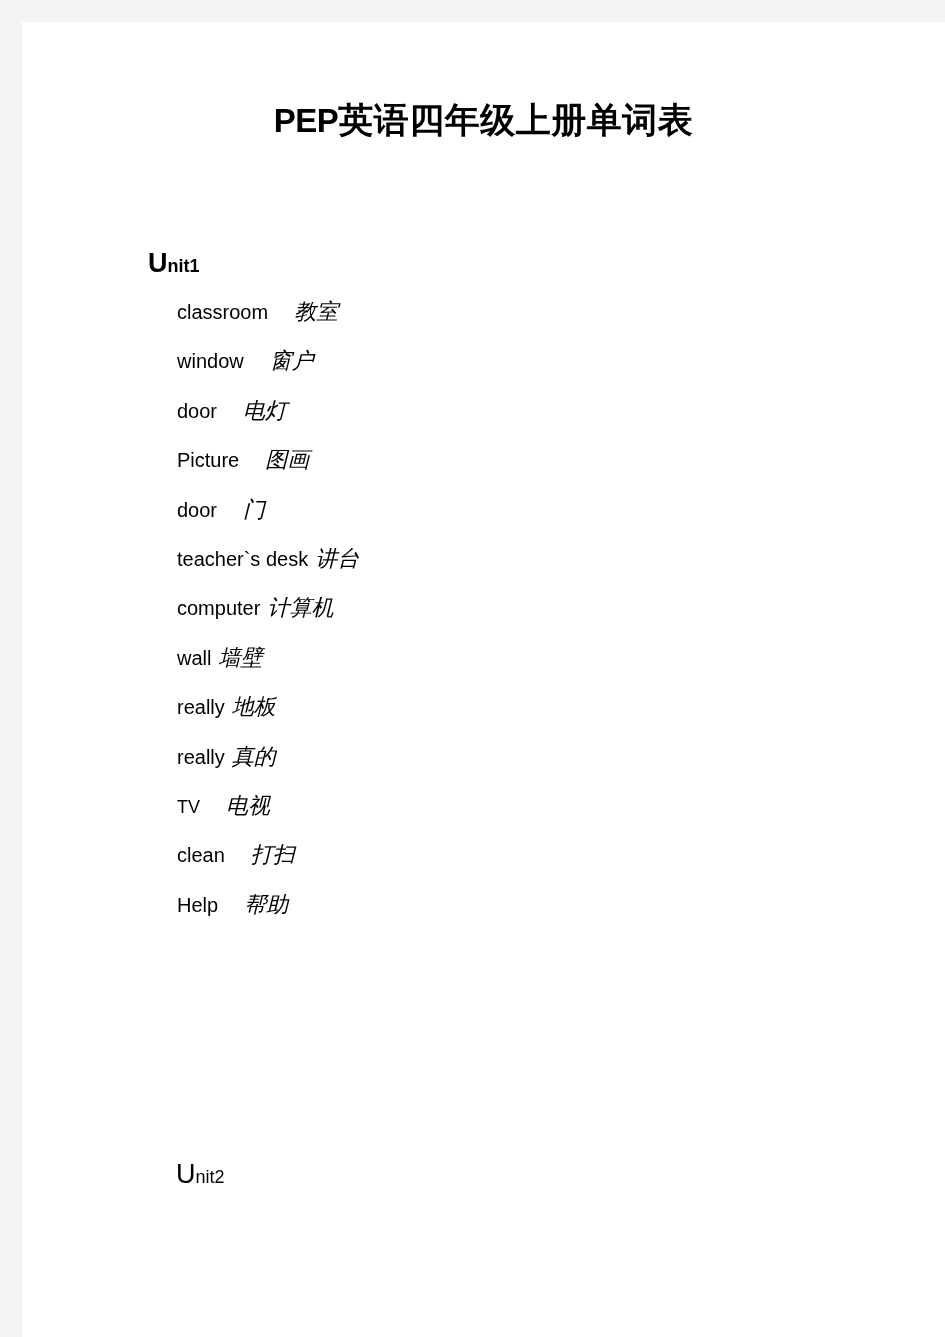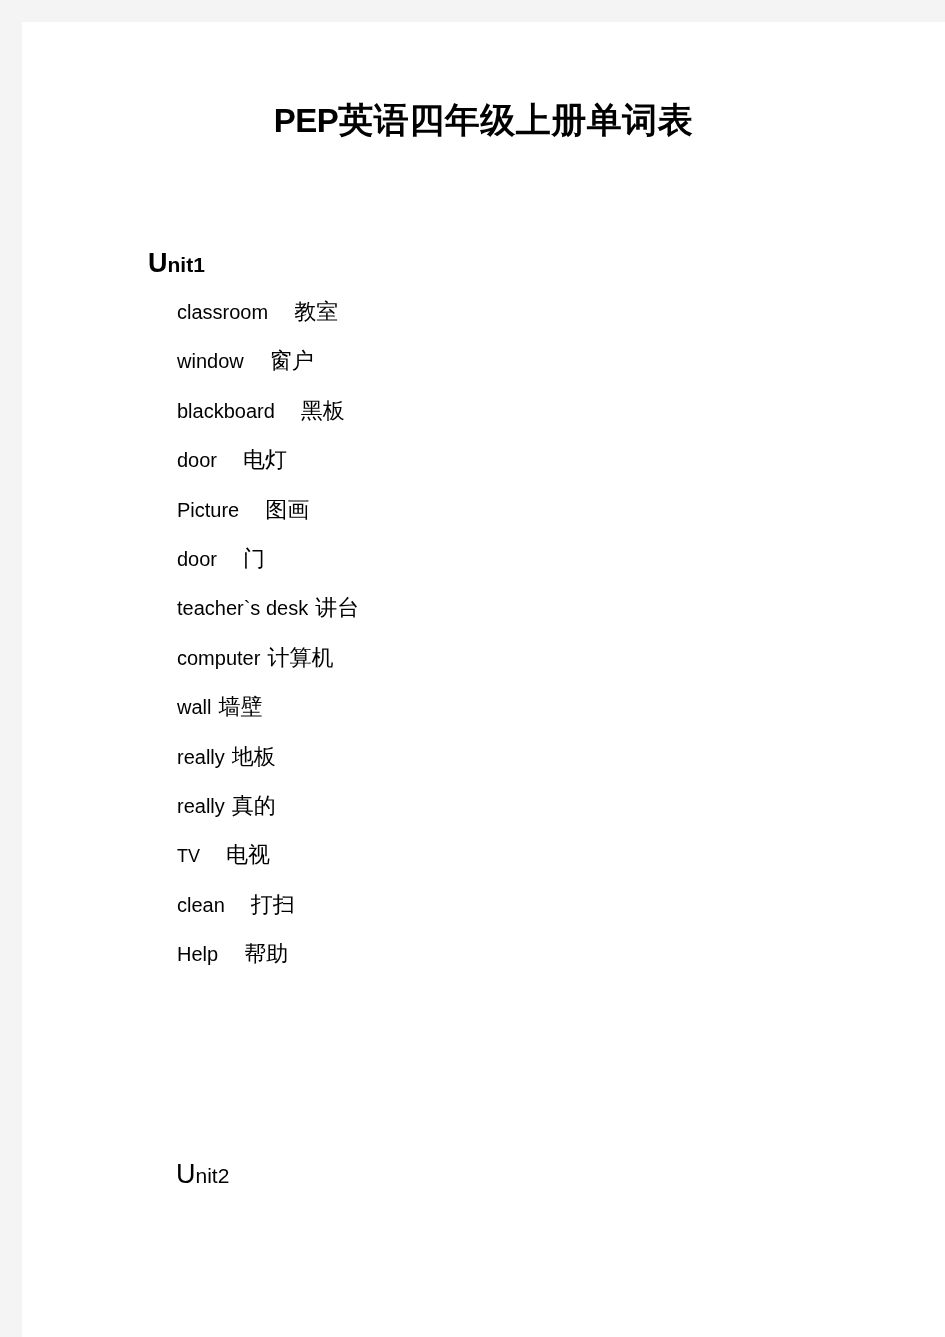--- a/index.html
+++ b/index.html
@@ -59,21 +59,21 @@
     left: 126px;
     white-space: nowrap;
     color: #000000;
   }
   .unit-heading .unit-u {
     font-family: "Liberation Sans", sans-serif;
     font-size: 27px;
   }
   .unit-heading .unit-rest {
     font-family: "Liberation Sans", sans-serif;
-    font-size: 21px;
+    font-size: 18px;
   }
   .unit-heading.is-bold .unit-u,
   .unit-heading.is-bold .unit-rest {
     font-weight: bold;
   }
   .unit-heading.is-regular .unit-u,
   .unit-heading.is-regular .unit-rest {
     font-weight: normal;
   }
   
@@ -100,20 +100,21 @@
   }
   .word-gap {
     display: inline-block;
   }
   .word-gap.wide  { width: 26px; }
   .word-gap.narrow { width: 7px; }
   .word-cn {
     font-family: "DejaVu Serif", serif;
     font-size: 22px;
     color: #000000;
+    font-style: italic;
   }
 </style>
 </head>
 <body>
 
 <div class="page-sheet">
   <div class="page-inner">
 
     <div class="doc-title">
       <span class="title-latin">PEP</span><span class="title-cjk">英语四年级上册单词表</span>
@@ -126,23 +127,20 @@
     <div class="word-list">
 
       <div class="word-row">
         <span class="word-en">classroom</span><span class="word-gap wide"></span><span class="word-cn">教室</span>
       </div>
 
       <div class="word-row">
         <span class="word-en">window</span><span class="word-gap wide"></span><span class="word-cn">窗户</span>
       </div>
 
-      <div class="word-row">
-        <span class="word-en">blackboard</span><span class="word-gap wide"></span><span class="word-cn">黑板</span>
-      </div>
 
       <div class="word-row">
         <span class="word-en">door</span><span class="word-gap wide"></span><span class="word-cn">电灯</span>
       </div>
 
       <div class="word-row">
         <span class="word-en">Picture</span><span class="word-gap wide"></span><span class="word-cn">图画</span>
       </div>
 
       <div class="word-row">

